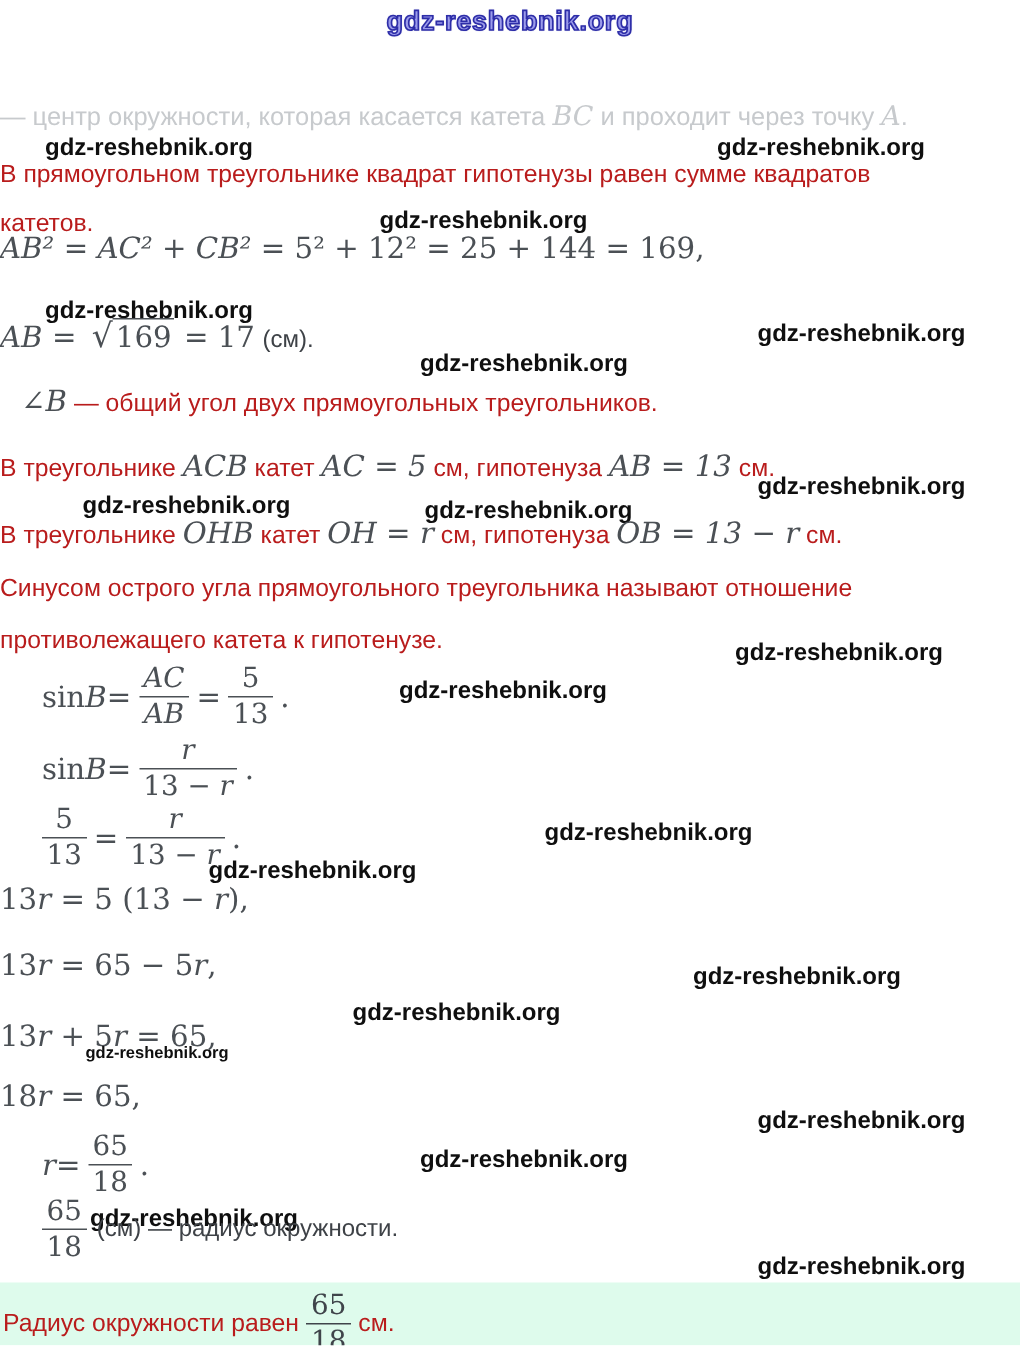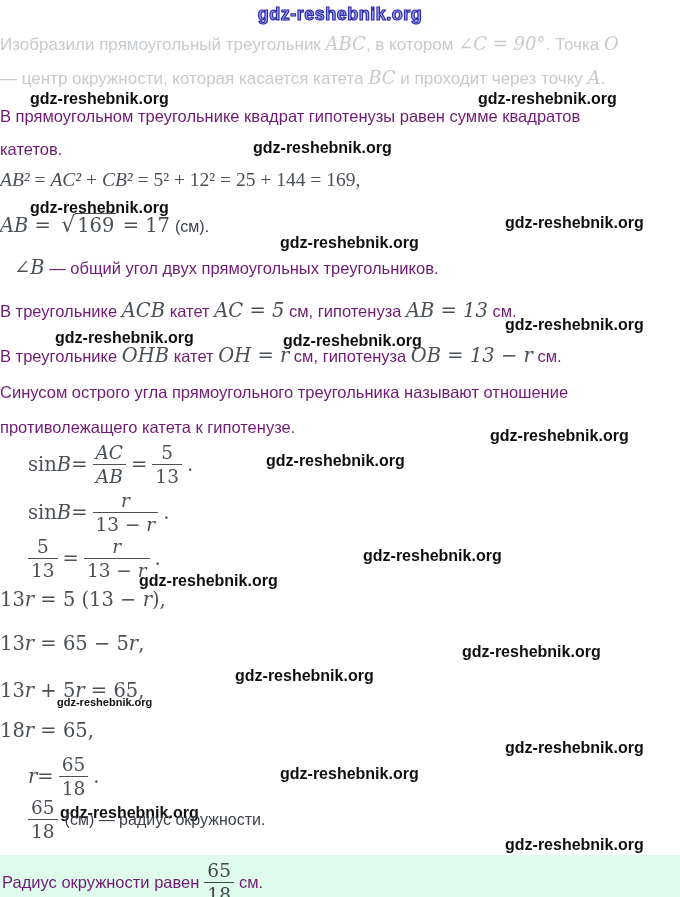--- a/index.html
+++ b/index.html
@@ -16,21 +16,21 @@
     color:#9b9bea; -webkit-text-stroke:1.1px #2d2da8;
     text-shadow:0 0 1px #2d2da8;
     font-family:"Liberation Sans", sans-serif;
   }
 
   
   .prob { font-size:17px; color:#c7cacd; }
   .prob .pm { font-family:"DejaVu Serif", serif; font-style:italic; font-size:18px; }
 
   
-  .body-text { font-size:16.5px; color:#701a75; }
+  .body-text { font-size:16.5px; color:#b91c1c; }
 
   
   .math { font-family:"DejaVu Serif", serif; font-size:19.5px; color:#4b5055; }
   .it { font-style:italic; }
   .up { font-style:normal; }
 
   .flexline { display:flex; align-items:center;padding-left:28px; }
 
   .frac { display:inline-flex; flex-direction:column; align-items:center;
           vertical-align:middle; margin:0 5px; line-height:1.25; font-size:18.5px; }
@@ -52,32 +52,31 @@
   .answer-line .frac { color:#3f444a; font-size:18.5px; }
   .answer-line .frac .den { border-top-color:#3f444a; }
 </style>
 </head>
 <body>
 
 <div class="screen">
 
   <div class="site-header">gdz-reshebnik.org</div>
 
-  <div class="abs prob" style="left:0; top:33px;"><span>Изобразили прямоугольный треугольник </span><span class="pm">ABC</span><span>, в котором </span><span class="pm">∠C = 90°</span><span>. Точка </span><span class="pm">O</span></div>
 
   <div class="abs prob" style="left:0; top:67px;"><span>— центр окружности, которая касается катета </span><span class="pm">BC</span><span> и проходит через точку </span><span class="pm">A</span><span>.</span></div>
 
   <div class="wm" style="left:30px; top:90px;">gdz-reshebnik.org</div>
   <div class="wm" style="left:478px; top:90px;">gdz-reshebnik.org</div>
 
   <div class="abs body-text" style="left:0; top:107px;">В прямоугольном треугольнике квадрат гипотенузы равен сумме квадратов</div>
   <div class="abs body-text" style="left:0; top:140px;">катетов.</div>
   <div class="wm" style="left:253px; top:139px;">gdz-reshebnik.org</div>
 
-  <div class="abs math" style="left:0; top:169px;font-family:Liberation Serif, serif;"><span class="it">AB²</span><span class="up"> = </span><span class="it">AC²</span><span class="up"> + </span><span class="it">CB²</span><span class="up"> = 5² + 12² = 25 + 144 = 169,</span></div>
+  <div class="abs math" style="left:0; top:154px;"><span class="it">AB²</span><span class="up"> = </span><span class="it">AC²</span><span class="up"> + </span><span class="it">CB²</span><span class="up"> = 5² + 12² = 25 + 144 = 169,</span></div>
 
   <div class="wm" style="left:30px; top:199px;">gdz-reshebnik.org</div>
 
   <div class="abs math" style="left:0; top:212px;"><span class="it">AB</span><span class="up"> = </span><span class="sqrt-sign up">√</span><span class="radicand up">169</span><span class="up"> = 17</span><span class="unit">(см).</span></div>
   <div class="wm" style="left:505px; top:214px;">gdz-reshebnik.org</div>
   <div class="wm" style="left:280px; top:234px;">gdz-reshebnik.org</div>
 
   <div class="abs" style="left:0; top:256px;margin-left:14px;"><span class="math it">∠B</span><span class="body-text" style="position:static"> — общий угол двух прямоугольных треугольников.</span></div>
 
   <div class="abs" style="left:0; top:299px;"><span class="body-text" style="position:static">В треугольнике </span><span class="math it">ACB</span><span class="body-text" style="position:static"> катет </span><span class="math it">AC = 5</span><span class="body-text" style="position:static"> см, гипотенуза </span><span class="math it">AB = 13</span><span class="body-text" style="position:static"> см.</span></div>

